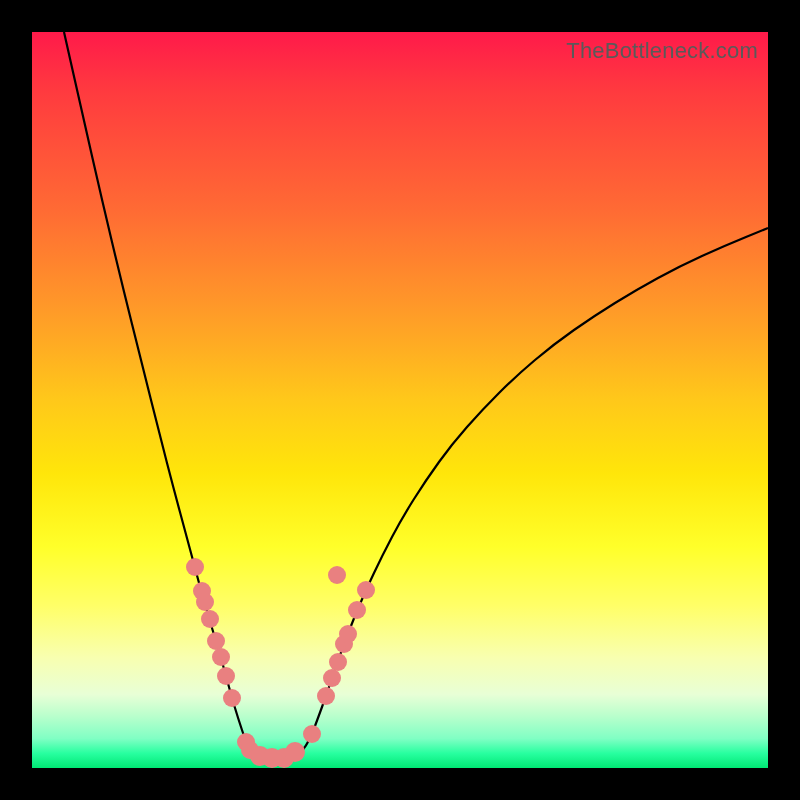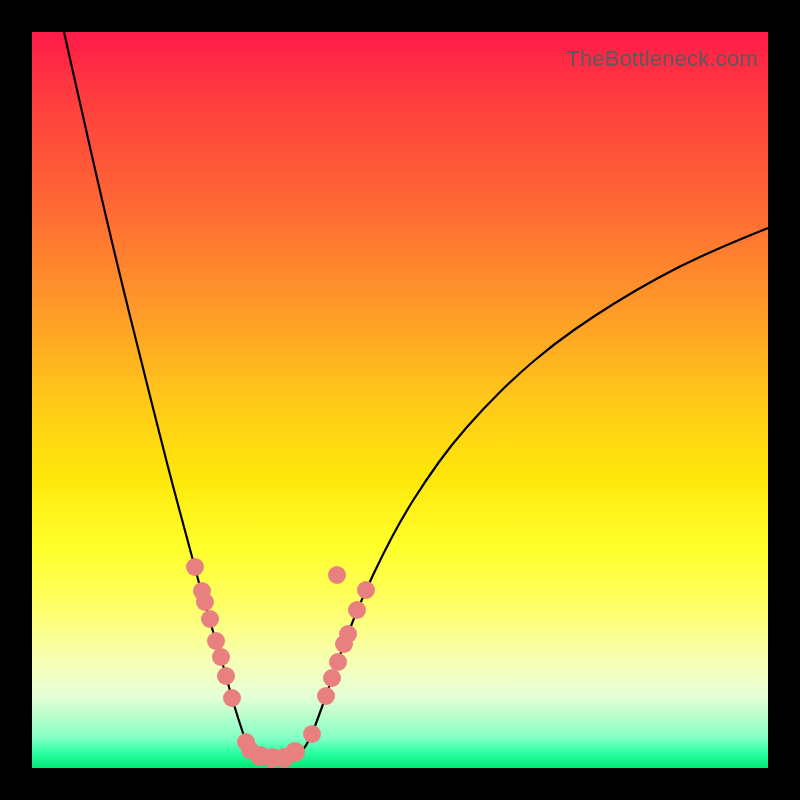--- a/index.html
+++ b/index.html
@@ -36,21 +36,20 @@
   }
   .watermark {
     position: absolute;
     top: 6px;
     right: 10px;
     color: #5a5a5a;
     font-size: 22px;
     font-weight: 500;
     letter-spacing: 0.2px;
     z-index: 5;
-    margin-top: 8px;
   }
   svg.plot {
     position: absolute;
     left: 0;
     top: 0;
     width: 736px;
     height: 736px;
     overflow: visible;
   }
   .curve {

